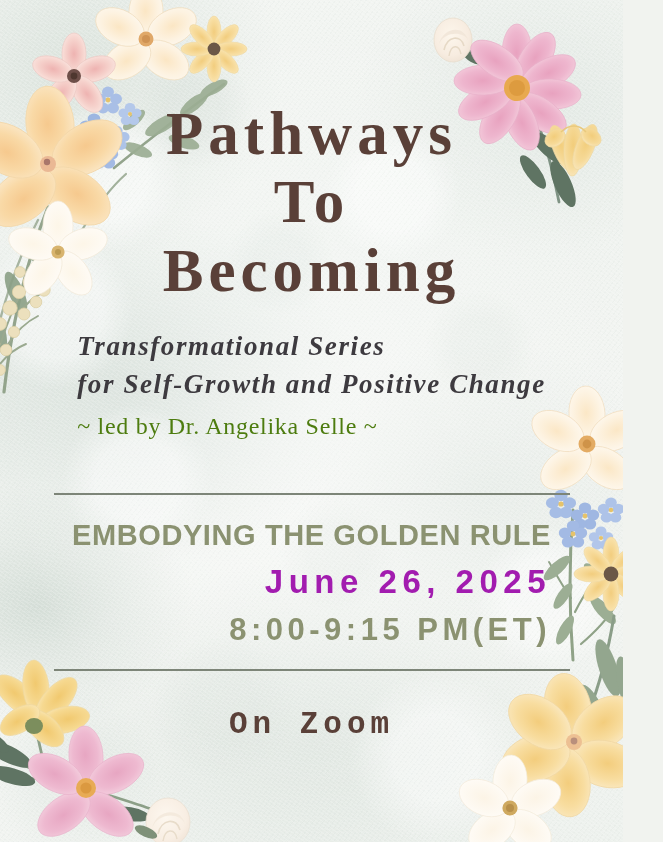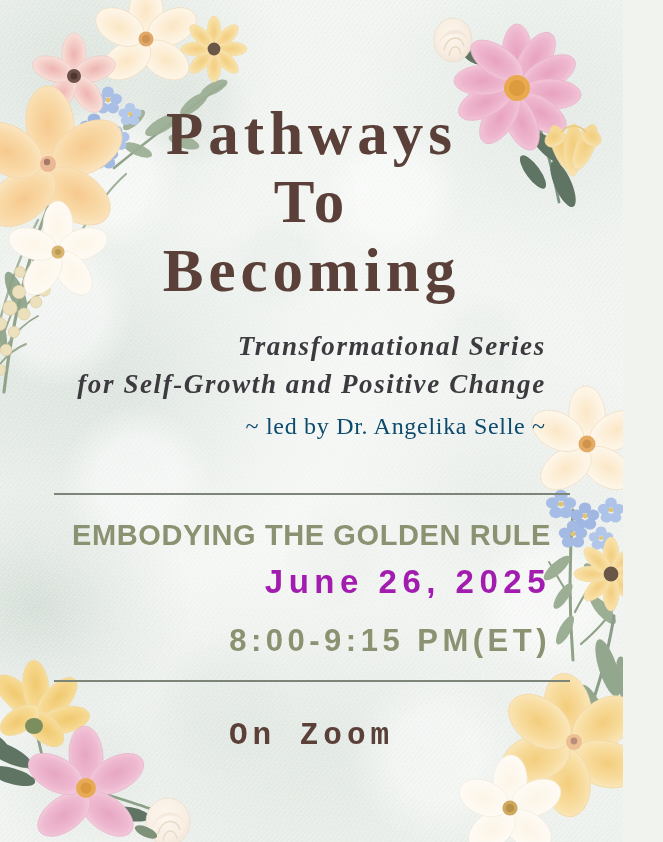--- a/index.html
+++ b/index.html
@@ -94,38 +94,38 @@
     font-size: 61px;
     line-height: 0.99;
     letter-spacing: 5px;
     color: #5a4038;
     white-space: nowrap;
   }
   .title-line + .title-line { margin-top: 8px; }
 
   .subtitle-block {
     margin-top: 26px;
-    text-align:right;
+    text-align:left;
   }
   .subtitle-italic {
     font-family: "Liberation Serif", serif;
     font-style: italic;
     font-weight: 600;
     font-size: 27px;
     line-height: 1.42;
     letter-spacing: 1.6px;
     color: #3d3a3f;
     white-space: nowrap;
   }
   .led-by {
     margin-top: 9px;
     font-family: "Liberation Serif", serif;
     font-size: 24px;
     letter-spacing: .7px;
-    color: #0c4a6e;
+    color: #4d7c0f;
     white-space: nowrap;
   }
 
   .rule {
     width: 516px;
     height: 2px;
     background: #7d8578;
     border: 0;
   }
   #rule-top    { margin-top: 53px; }
@@ -146,21 +146,21 @@
   .event-date {
     margin-top: 11px;
     font-family: "Liberation Sans", sans-serif;
     font-weight: 700;
     font-size: 33px;
     letter-spacing: 5.5px;
     color: #a21caf;
     white-space: nowrap;
   }
   .event-time {
-    margin-top: 22px;
+    margin-top: 11px;
     font-family: "Liberation Sans", sans-serif;
     font-weight: 700;
     font-size: 31px;
     letter-spacing: 4.5px;
     color: #8b9271;
     white-space: nowrap;
   }
 
   .venue {
     margin-top: 36px;

